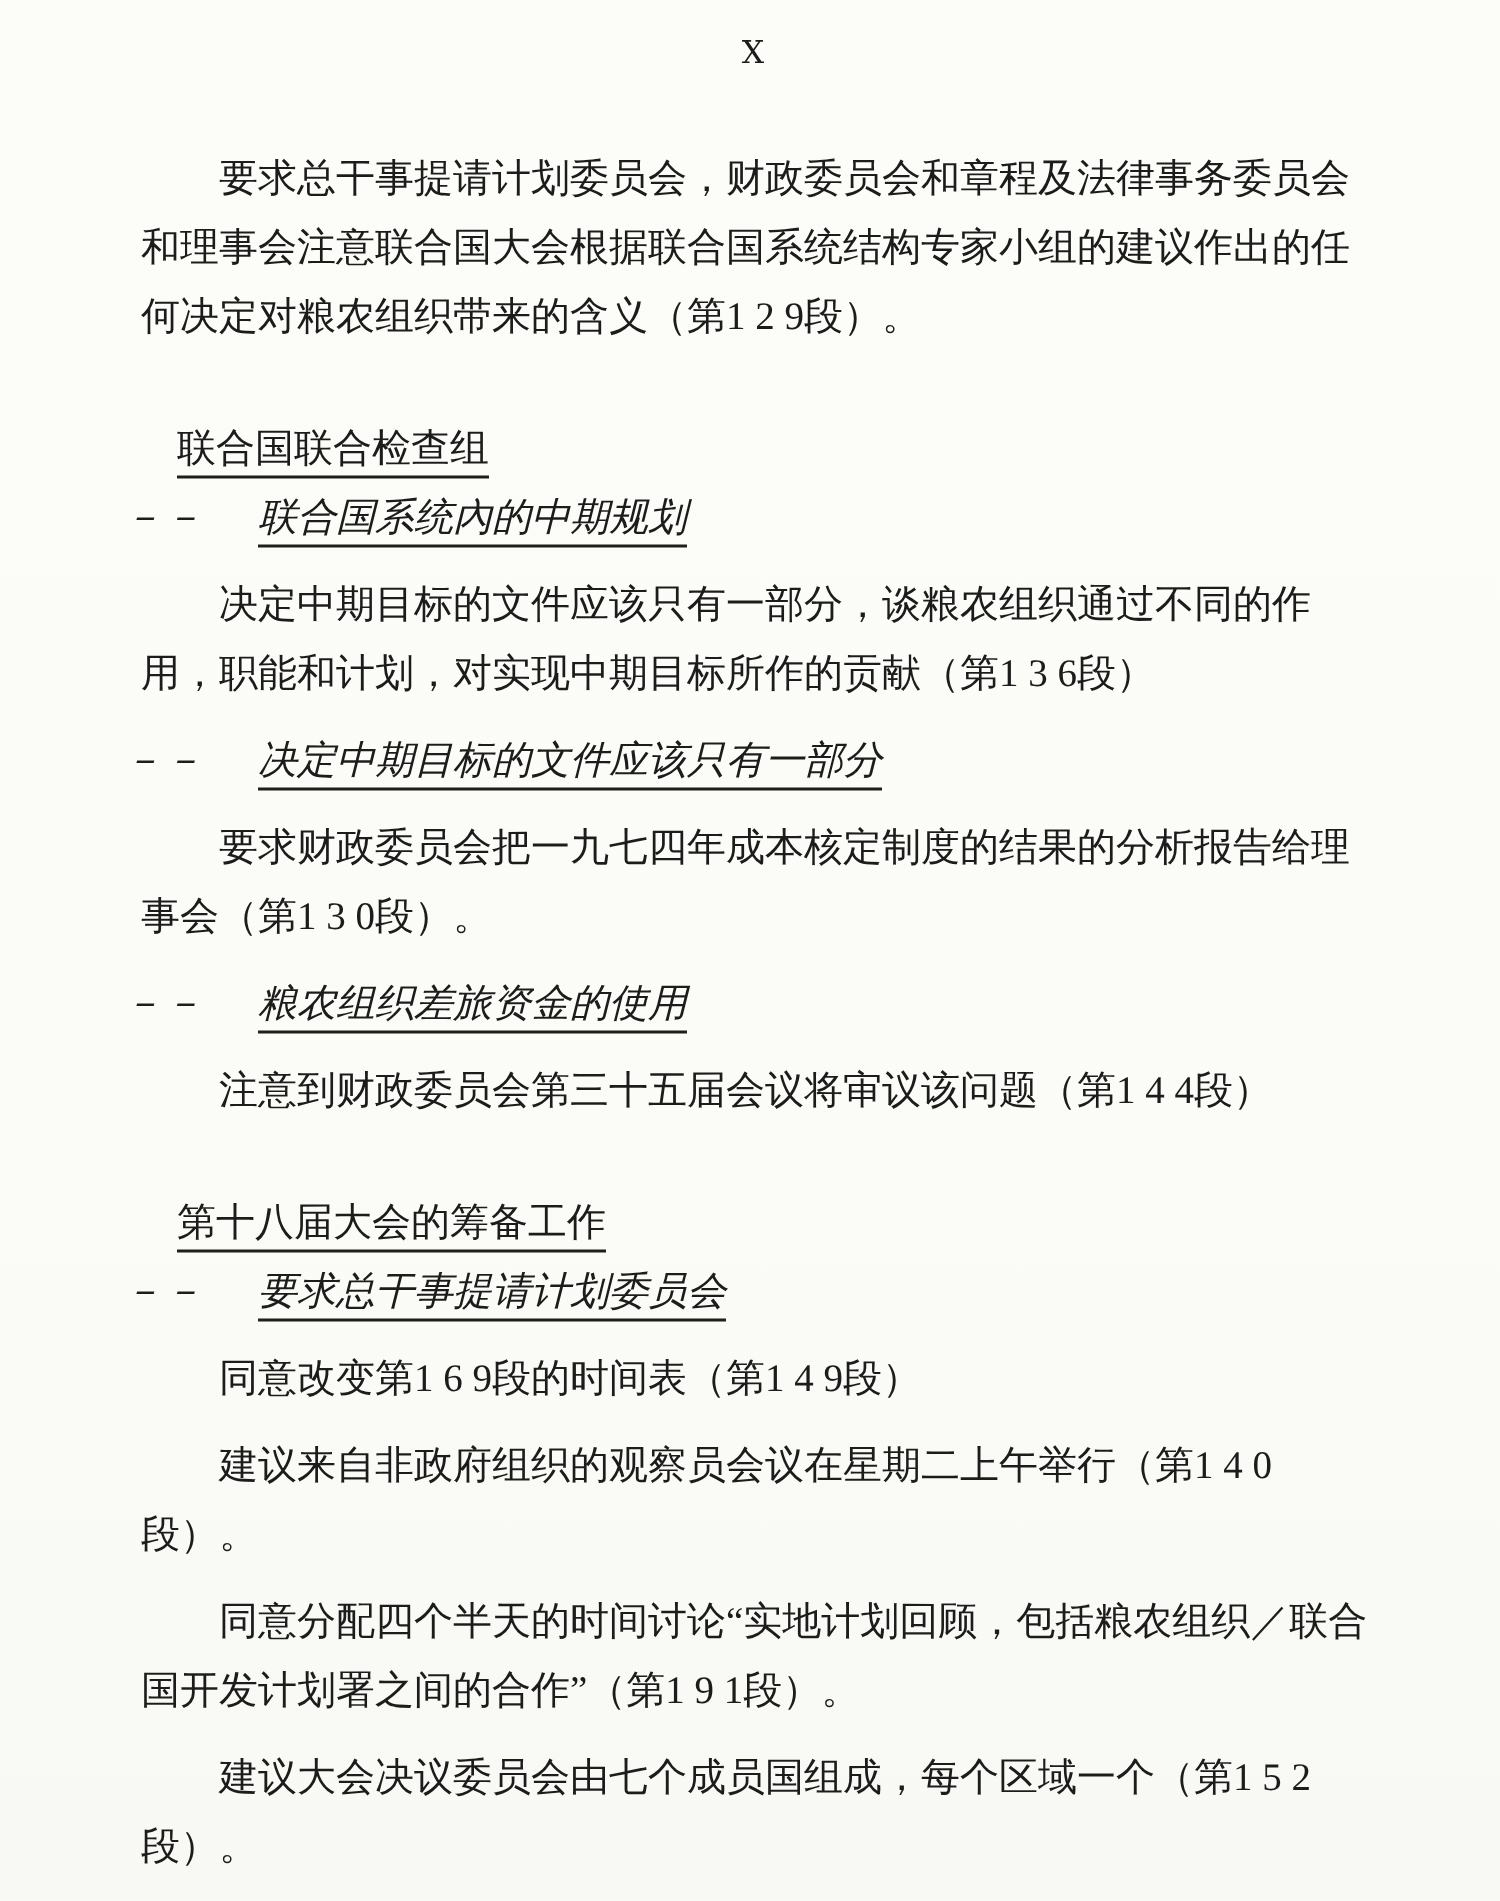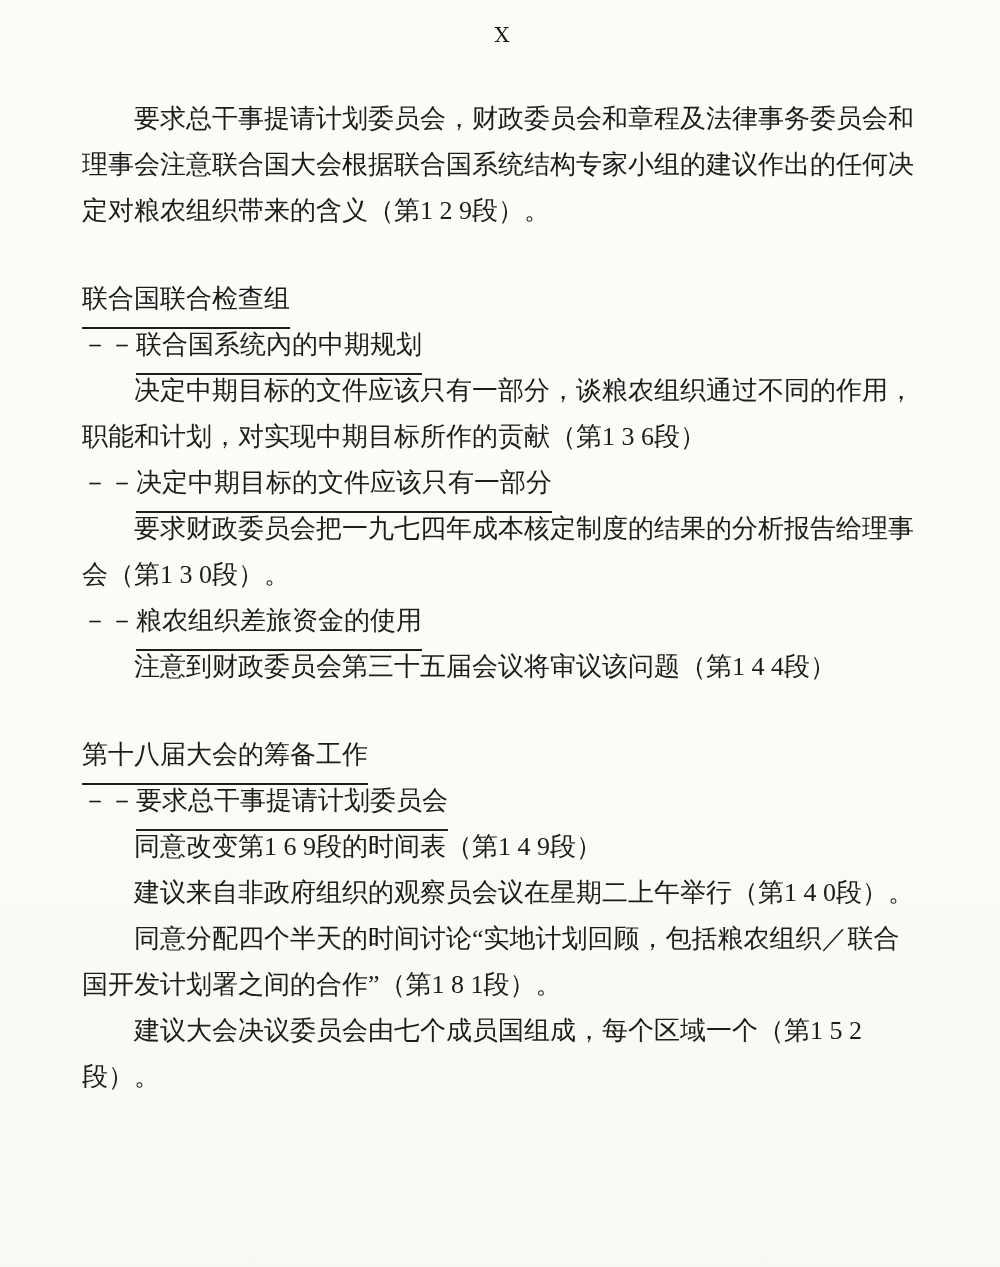--- a/index.html
+++ b/index.html
@@ -21,39 +21,41 @@
   }
   .page-number {
     text-align: center;
     font-size: 21px;
     letter-spacing: 2px;
     line-height: 30px;
     margin: 0 0 46px 0;
     font-family: "DejaVu Serif", serif;
   }
   .para {
-    margin: 0;
+    margin: 12px;
     text-indent: 2em;
     line-height: 46px;
     word-break: break-all;
   }
   .heading {
     margin: 0;
     font-size: 26px;
     font-weight: normal;
     line-height: 46px;
   }
   .subheading {
     margin: 0;
     line-height: 46px;
     white-space: nowrap;
+    font-style: italic;
   }
   .underline {
     border-bottom: 2px solid #1e1e1e;
-    padding-bottom: 14px;
+    padding-bottom: 4px;
+    margin-left: 36px;
   }
   .dash-prefix {
     letter-spacing: 1px;
   }
   .gap-lg { margin-top: 42px; }
 </style>
 </head>
 <body>
 
 <div class="page">
@@ -79,17 +81,17 @@
 
   <h2 class="heading gap-lg"><span class="underline">第十八届大会的筹备工作</span></h2>
 
   <div class="subheading"><span class="dash-prefix">－－</span><span class="underline">要求总干事提请计划委员会</span></div>
 
 
   <p class="para">同意改变第1 6 9段的时间表（第1 4 9段）</p>
 
   <p class="para">建议来自非政府组织的观察员会议在星期二上午举行（第1 4 0段）。</p>
 
-  <p class="para">同意分配四个半天的时间讨论“实地计划回顾，包括粮农组织／联合国开发计划署之间的合作”（第1 8 1段）。</p>
+  <p class="para">同意分配四个半天的时间讨论“实地计划回顾，包括粮农组织／联合国开发计划署之间的合作”（第1 9 1段）。</p>
 
   <p class="para">建议大会决议委员会由七个成员国组成，每个区域一个（第1 5 2段）。</p>
 
 </div>
 
 </body></html>

